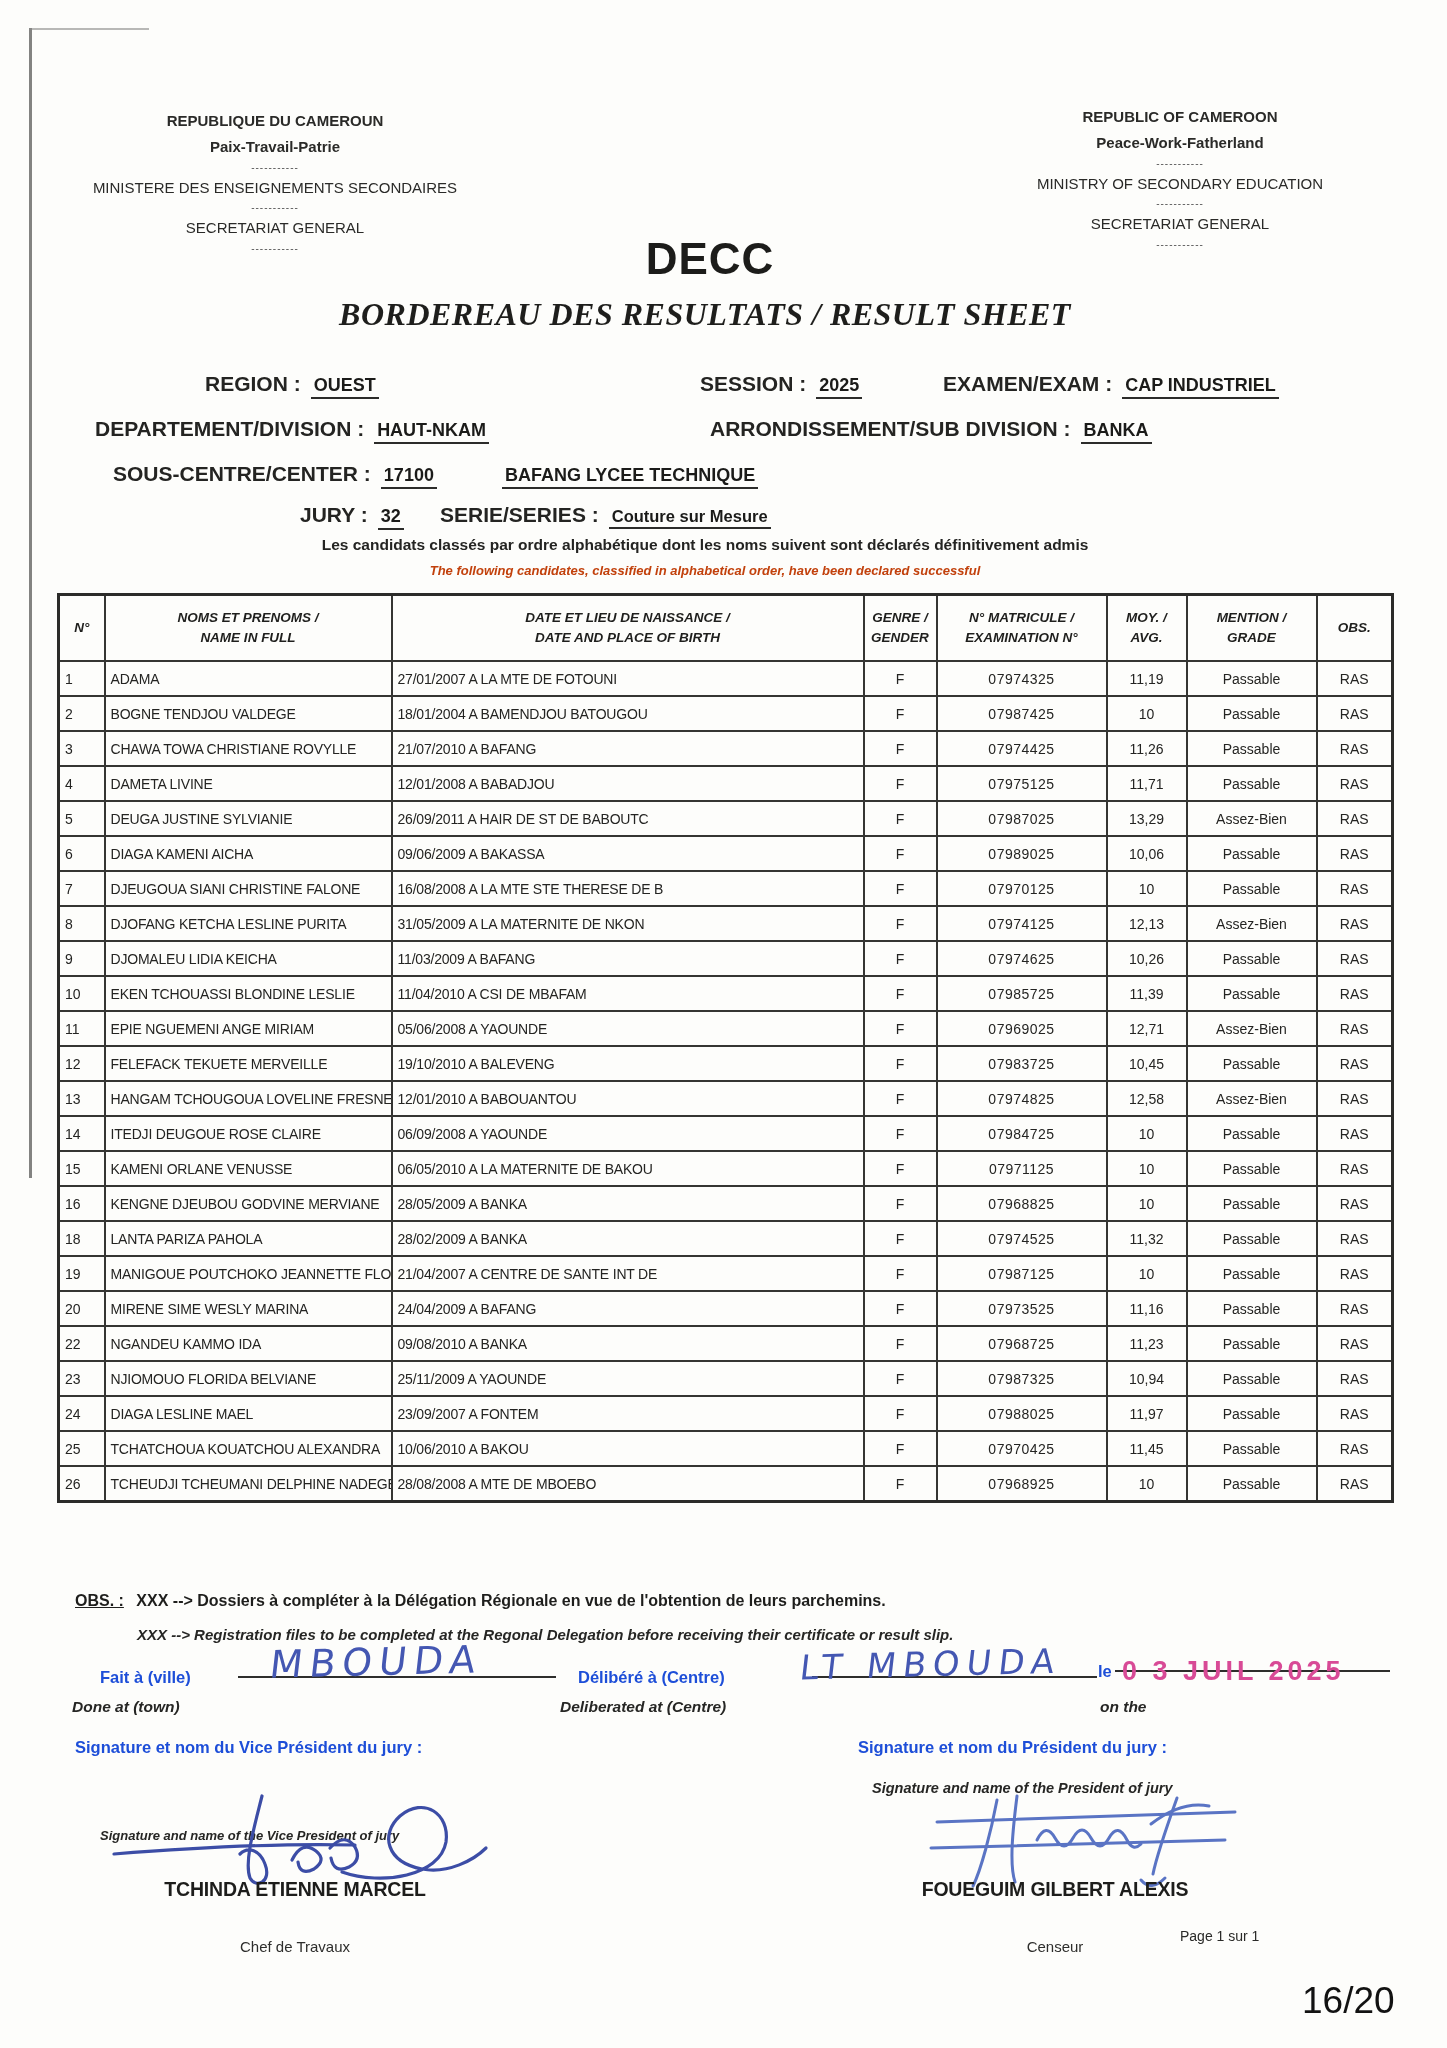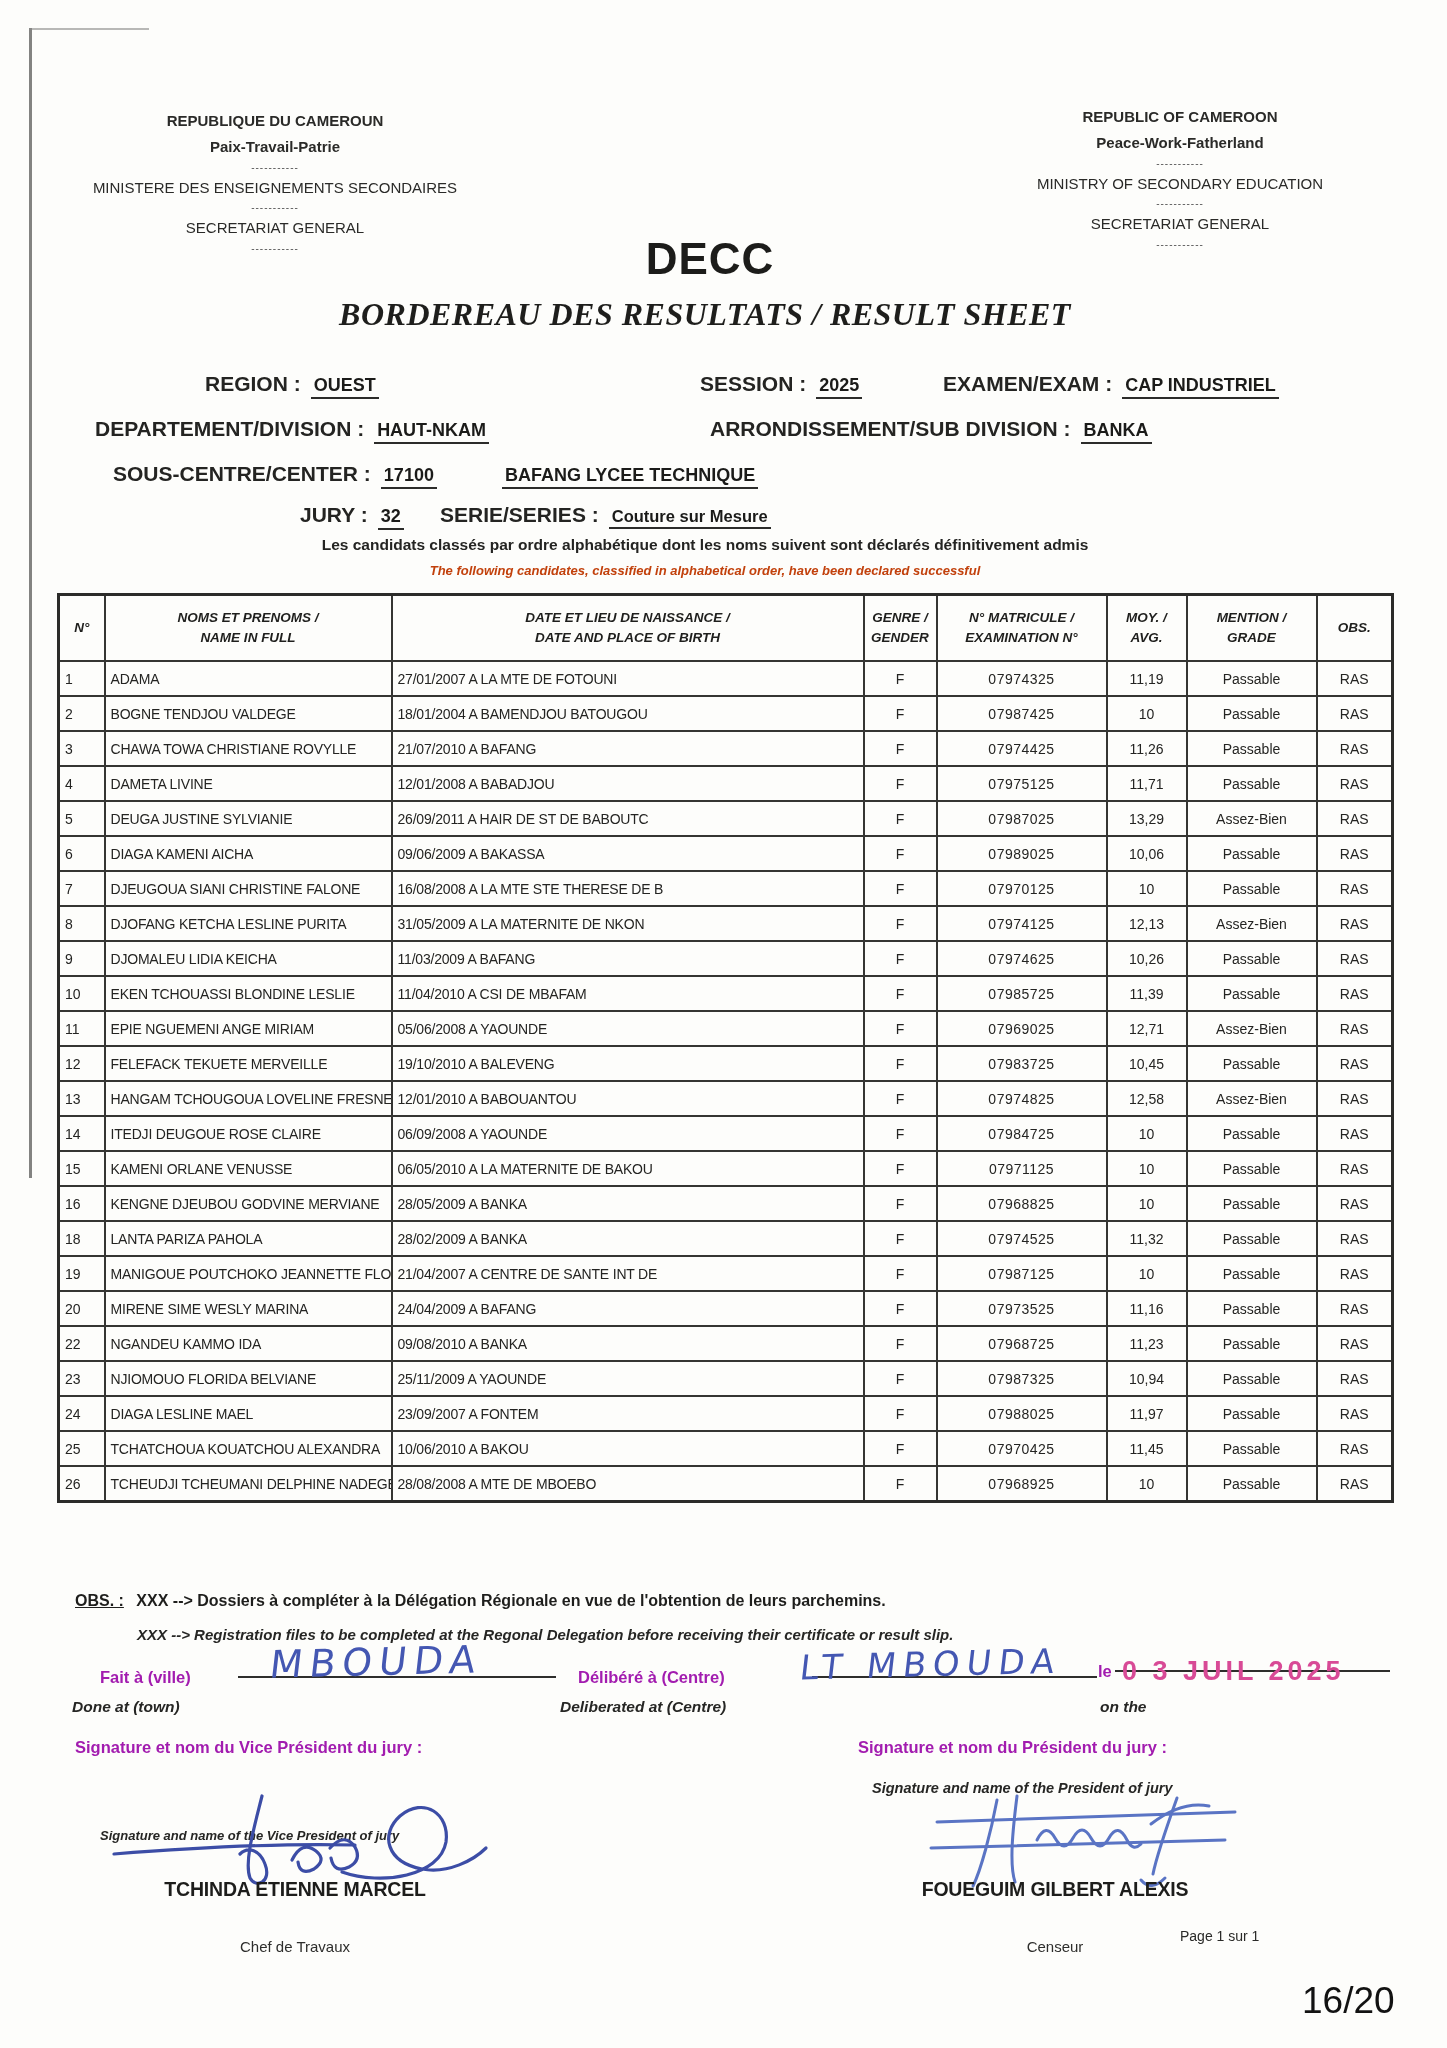--- a/index.html
+++ b/index.html
@@ -46,21 +46,21 @@
   td.c4{font-size:15px;letter-spacing:.5px;}
   td.c5{font-size:15px;}
   td.c6{font-size:12.5px;}
   td.c7{font-size:14.5px;}
 
   
   .obs-line{position:absolute;top:1592px;left:75px;font-size:16px;font-weight:700;color:#1e1e1c;}
   .obs-label{text-decoration:underline;margin-right:8px;}
   .obs-line-en{position:absolute;top:1626px;left:137px;font-size:15px;font-weight:600;font-style:italic;color:#262624;}
 
-  .f-label{font-weight:700;font-size:16.5px;color:#a21caf;position:absolute;white-space:nowrap;}
+  .f-label{font-weight:700;font-size:16.5px;color:#1d4ed8;position:absolute;white-space:nowrap;}
   .f-label-it{font-style:italic;font-weight:700;font-size:15.5px;color:#262624;position:absolute;white-space:nowrap;}
   .fill-line{position:absolute;border-bottom:2.5px solid #2e2e2c;}
   .handwriting{position:absolute;color:#4457b2;font-family:"DejaVu Sans",sans-serif;
     font-weight:400;letter-spacing:7px;white-space:nowrap;transform:rotate(-1.5deg) skewX(-8deg);}
   .hw-1{top:1640px;left:270px;font-size:38px;}
   .hw-2{top:1644px;left:800px;font-size:34px;}
   .stamp{position:absolute;top:1656px;left:1122px;color:#d84a96;font-weight:700;
     font-size:27px;letter-spacing:4px;white-space:nowrap;}
 
   .sig-svg{position:absolute;}

